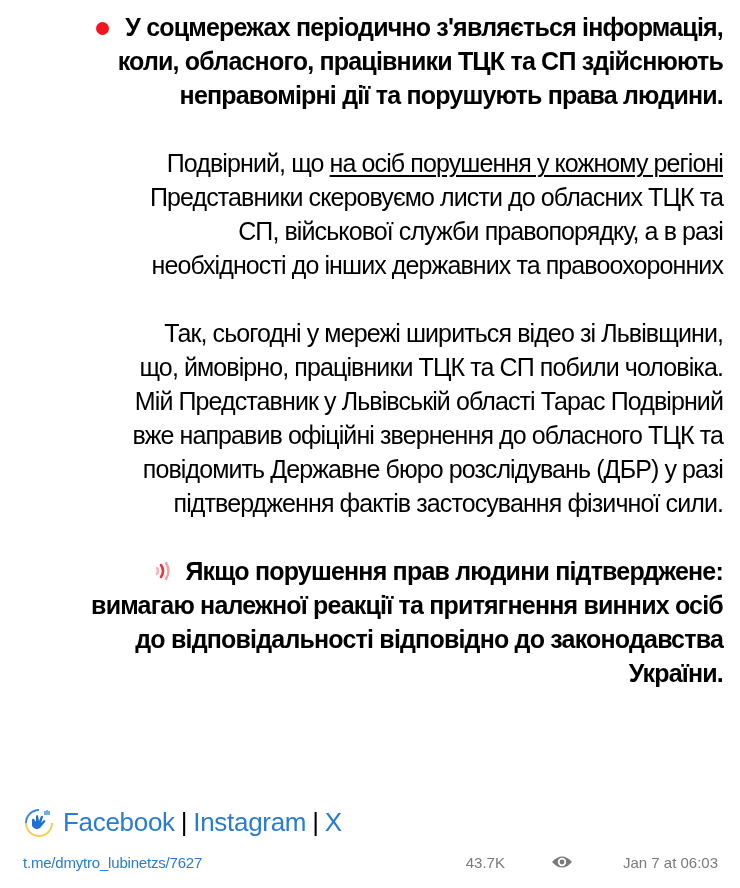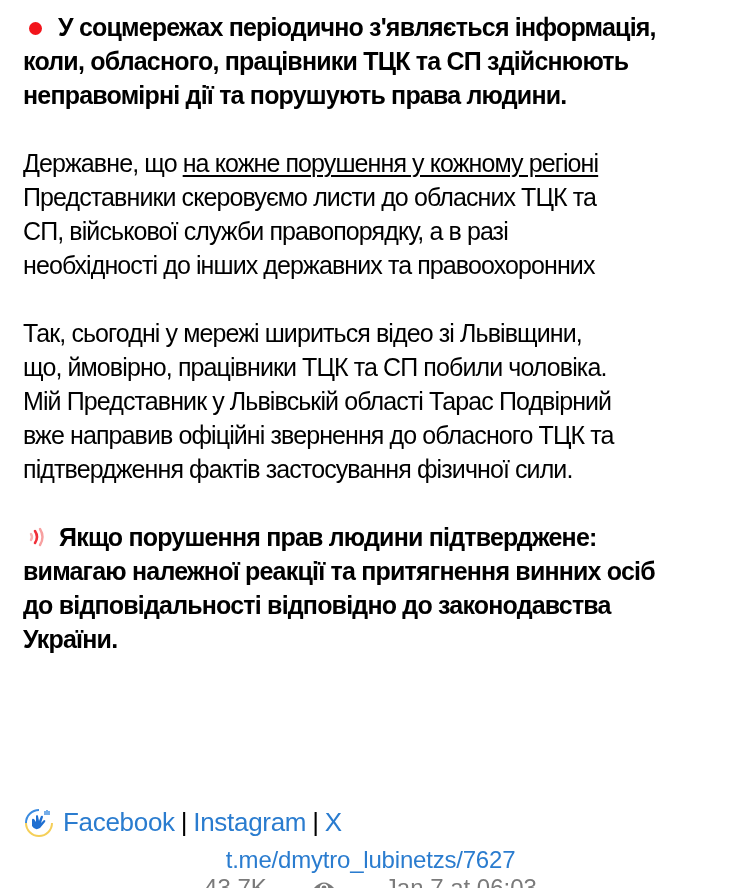--- a/index.html
+++ b/index.html
@@ -22,21 +22,21 @@
       width: 700px;
     }
     .para {
       font-size: 25px;
       line-height: 34px;
       letter-spacing: -0.9px;
       margin: 0 0 34px 0;
       white-space: nowrap;
     }
     .para.bold { font-weight: bold; letter-spacing: -0.8px; }
-    .line { display: block; height: 34px; }
+    .line { display: block; height: 34px; text-align: right; }
     .u { text-decoration: underline; text-underline-offset: 3px; text-decoration-thickness: 1.5px; }
     .red-dot {
       display: inline-block;
       width: 13px; height: 13px;
       border-radius: 50%;
       background: #f2141b;
       margin: 0 16px 2px 6px;
       vertical-align: middle;
     }
     .sound-icon {
@@ -68,50 +68,50 @@
     .sep { color: #000; margin: 0 6px; }
     .footer {
       position: absolute;
       left: 23px;
       right: 22px;
       top: 846px;
       height: 32px;
       display: flex;
       align-items: center;
       justify-content: space-between;
-      font-size: 24px;
-      flex-direction: column;
+      font-size: 15px;
     }
     .post-link { color: #2a7ccf; letter-spacing: -0.2px; cursor: pointer; }
     .meta { color: #7a7a7a; display: flex; align-items: center; gap: 36px; }
     .eye-icon { width: 22px; height: 16px; margin: 0 14px 0 10px; display: inline-block; }
   </style>
 </head>
 <body>
 
 <div class="msg">
 
   <div class="para bold">
     <span class="line"><span class="red-dot"></span><span>У соцмережах періодично з'являється інформація,</span></span>
     <span class="line">коли, обласного, працівники ТЦК та СП здійснюють</span>
     <span class="line">неправомірні дії та порушують права людини.</span>
   </div>
 
   <div class="para">
-    <span class="line"><span>Державне, що </span><span class="u">на кожне порушення у кожному регіоні</span></span>
+    <span class="line"><span>Подвірний, що </span><span class="u">на осіб порушення у кожному регіоні</span></span>
     <span class="line">Представники скеровуємо листи до обласних ТЦК та</span>
     <span class="line">СП, військової служби правопорядку, а в разі</span>
     <span class="line">необхідності до інших державних та правоохоронних</span>
   </div>
 
   <div class="para">
     <span class="line">Так, сьогодні у мережі шириться відео зі Львівщини,</span>
     <span class="line">що, ймовірно, працівники ТЦК та СП побили чоловіка.</span>
     <span class="line">Мій Представник у Львівській області Тарас Подвірний</span>
     <span class="line">вже направив офіційні звернення до обласного ТЦК та</span>
+    <span class="line">повідомить Державне бюро розслідувань (ДБР) у разі</span>
     <span class="line">підтвердження фактів застосування фізичної сили.</span>
   </div>
 
   <div class="para bold">
     <span class="line"><svg class="sound-icon" viewBox="0 0 22 20">
           <path d="M6 7 Q8 10 6 13" stroke="#f7b3b3" stroke-width="2.4" fill="none" stroke-linecap="round"></path>
           <path d="M10 4 Q14 10 10 16" stroke="#f0303a" stroke-width="2.6" fill="none" stroke-linecap="round"></path>
           <path d="M15 2 Q20 10 15 18" stroke="#f7a0a0" stroke-width="2.4" fill="none" stroke-linecap="round"></path>
         </svg><span>Якщо порушення прав людини підтверджене:</span></span>
     <span class="line">вимагаю належної реакції та притягнення винних осіб</span>

